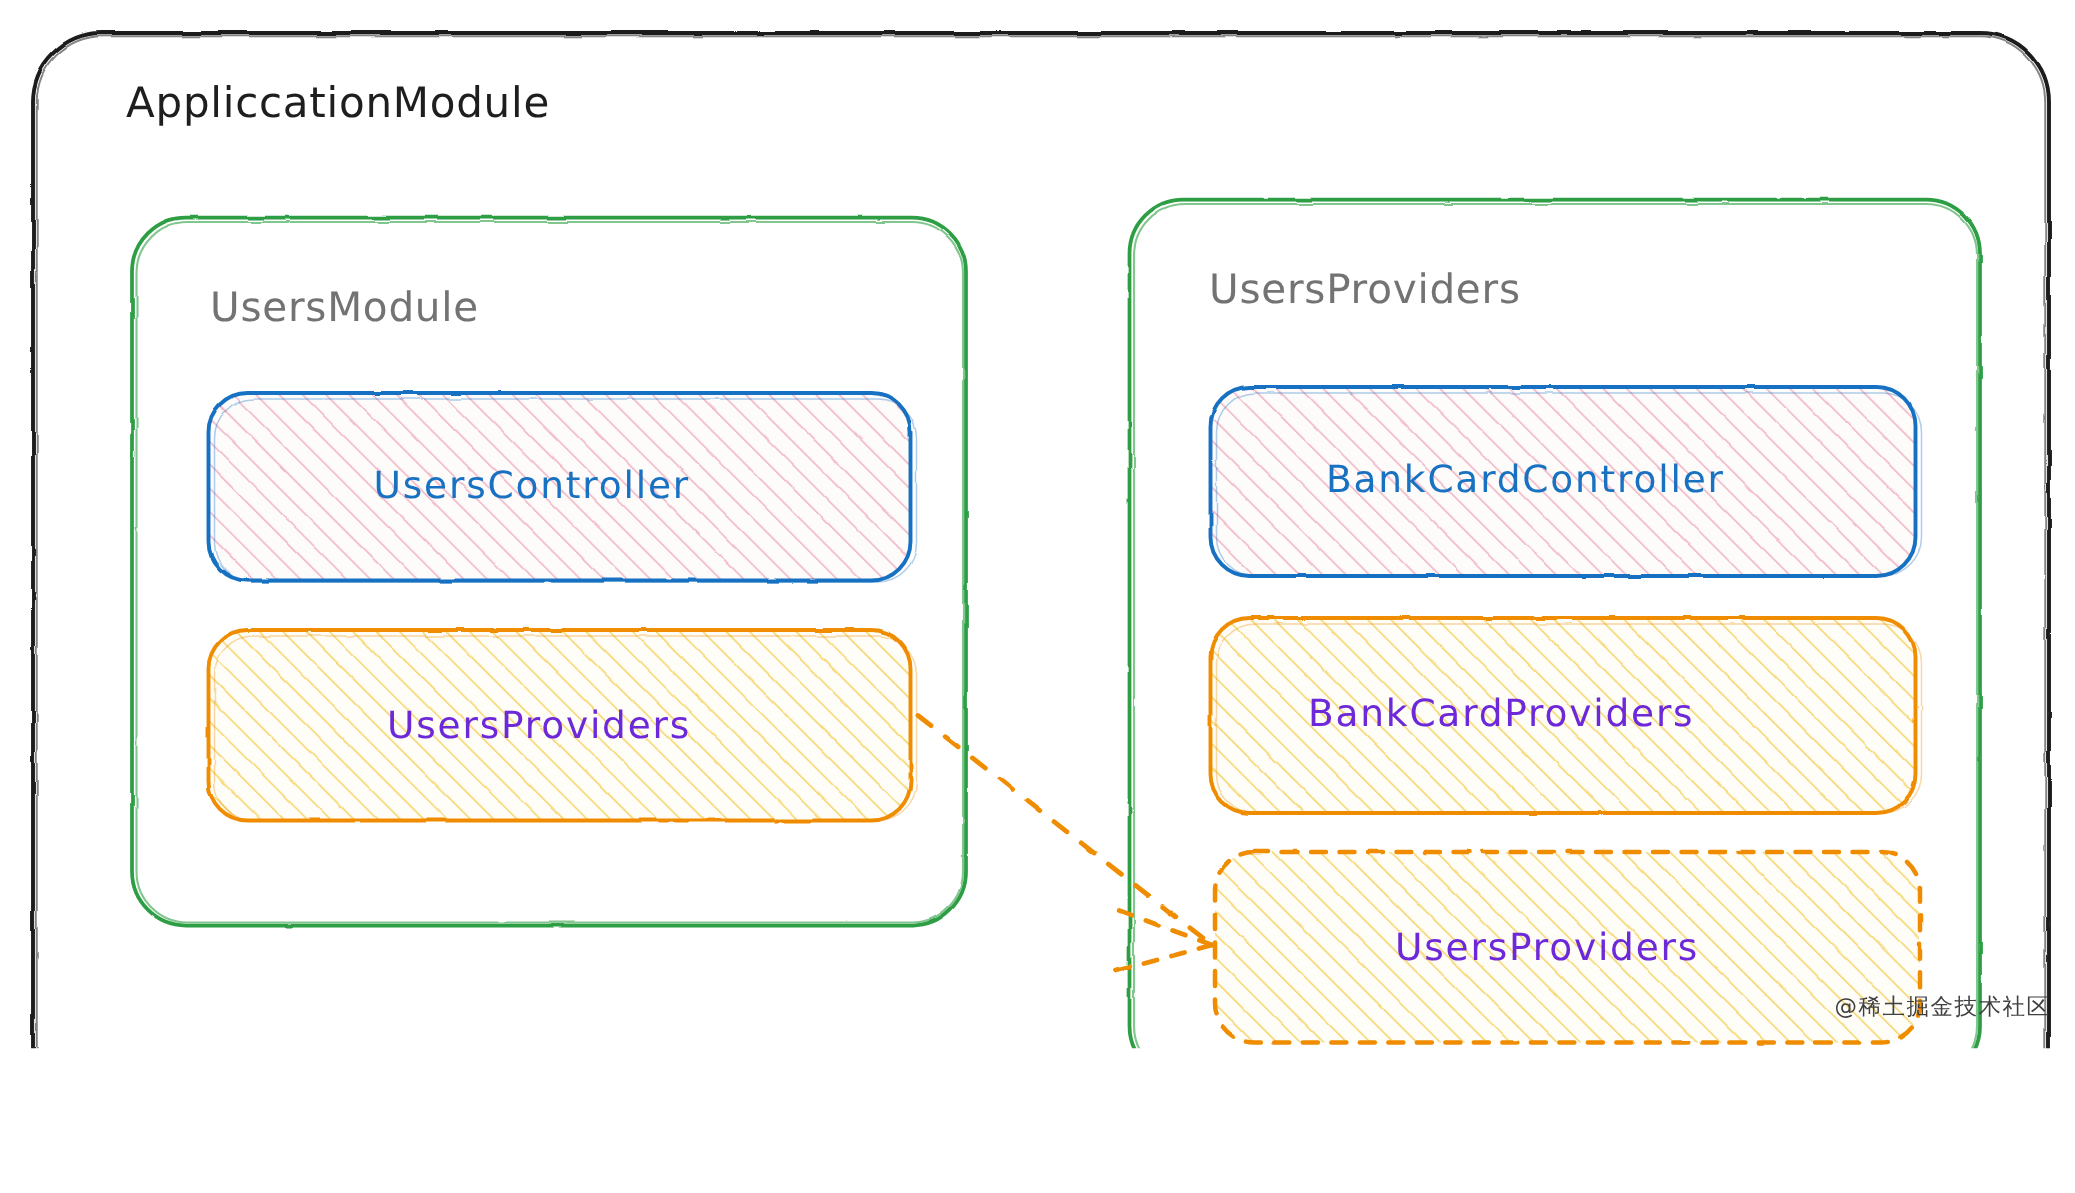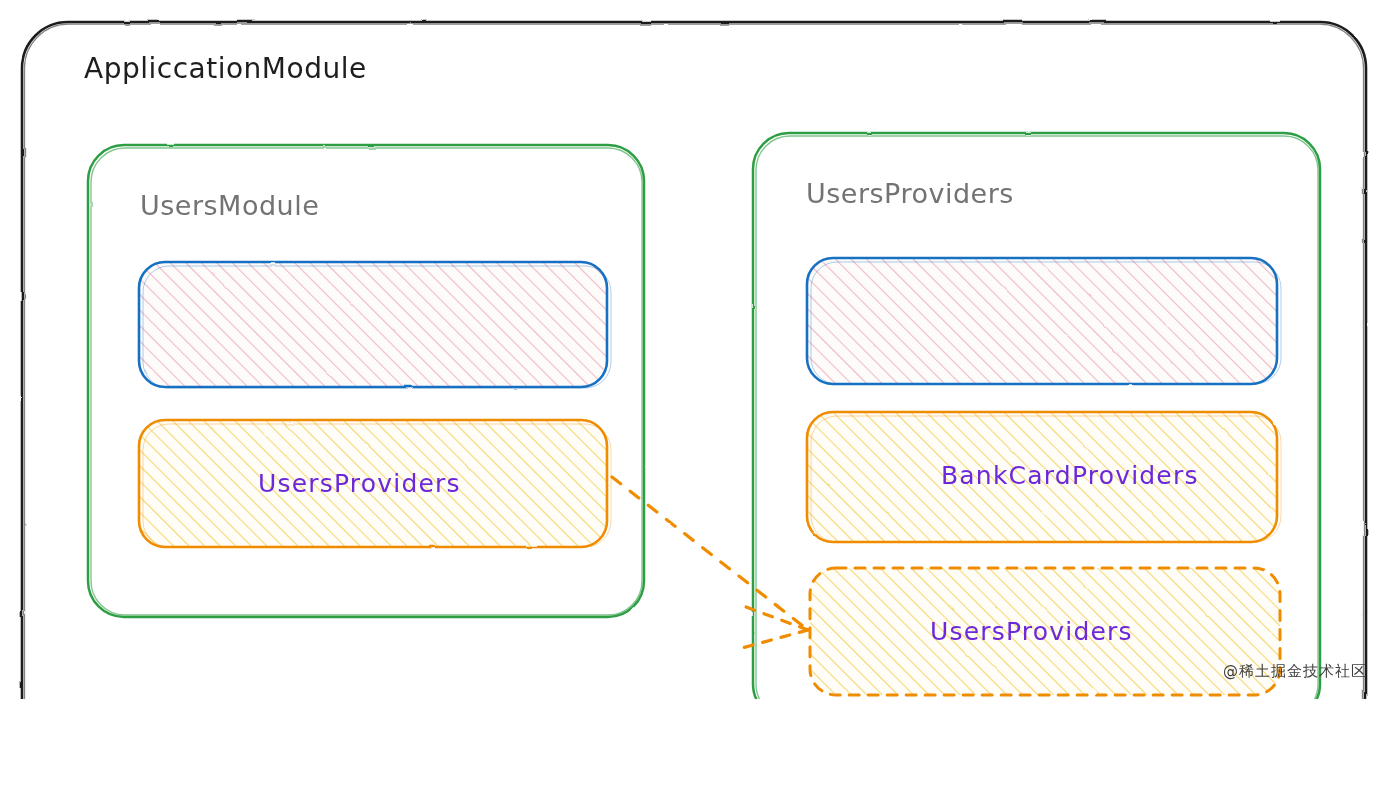--- a/index.html
+++ b/index.html
@@ -124,23 +124,25 @@
       <path d="M 808 630 L 742 648" fill="none" stroke="#f08c00" stroke-width="3.2" stroke-dasharray="9 10" stroke-linecap="round"></path>
     </g>
   </svg>
 
   <div class="label app-title" style="left:84px; top:52px;">AppliccationModule</div>
 
   <div class="label module-title" style="left:140px; top:190px;">UsersModule</div>
 
   <div class="label module-title" style="left:806px; top:178px;">UsersProviders</div>
 
+  <div class="label node-label blue" style="left:249px; top:309px;">UsersController</div>
 
   <div class="label node-label orange" style="left:258px; top:469px;">UsersProviders</div>
 
+  <div class="label node-label blue" style="left:884px; top:305px;">BankCardController</div>
 
-  <div class="label node-label orange" style="left:941px; top:461px;">BankCardProviders</div>
+  <div class="label node-label orange" style="left:872px; top:461px;">BankCardProviders</div>
 
   <div class="label node-label orange" style="left:930px; top:617px;">UsersProviders</div>
 
   <div class="watermark">@稀土掘金技术社区</div>
 
 </div>
 
 </body></html>

